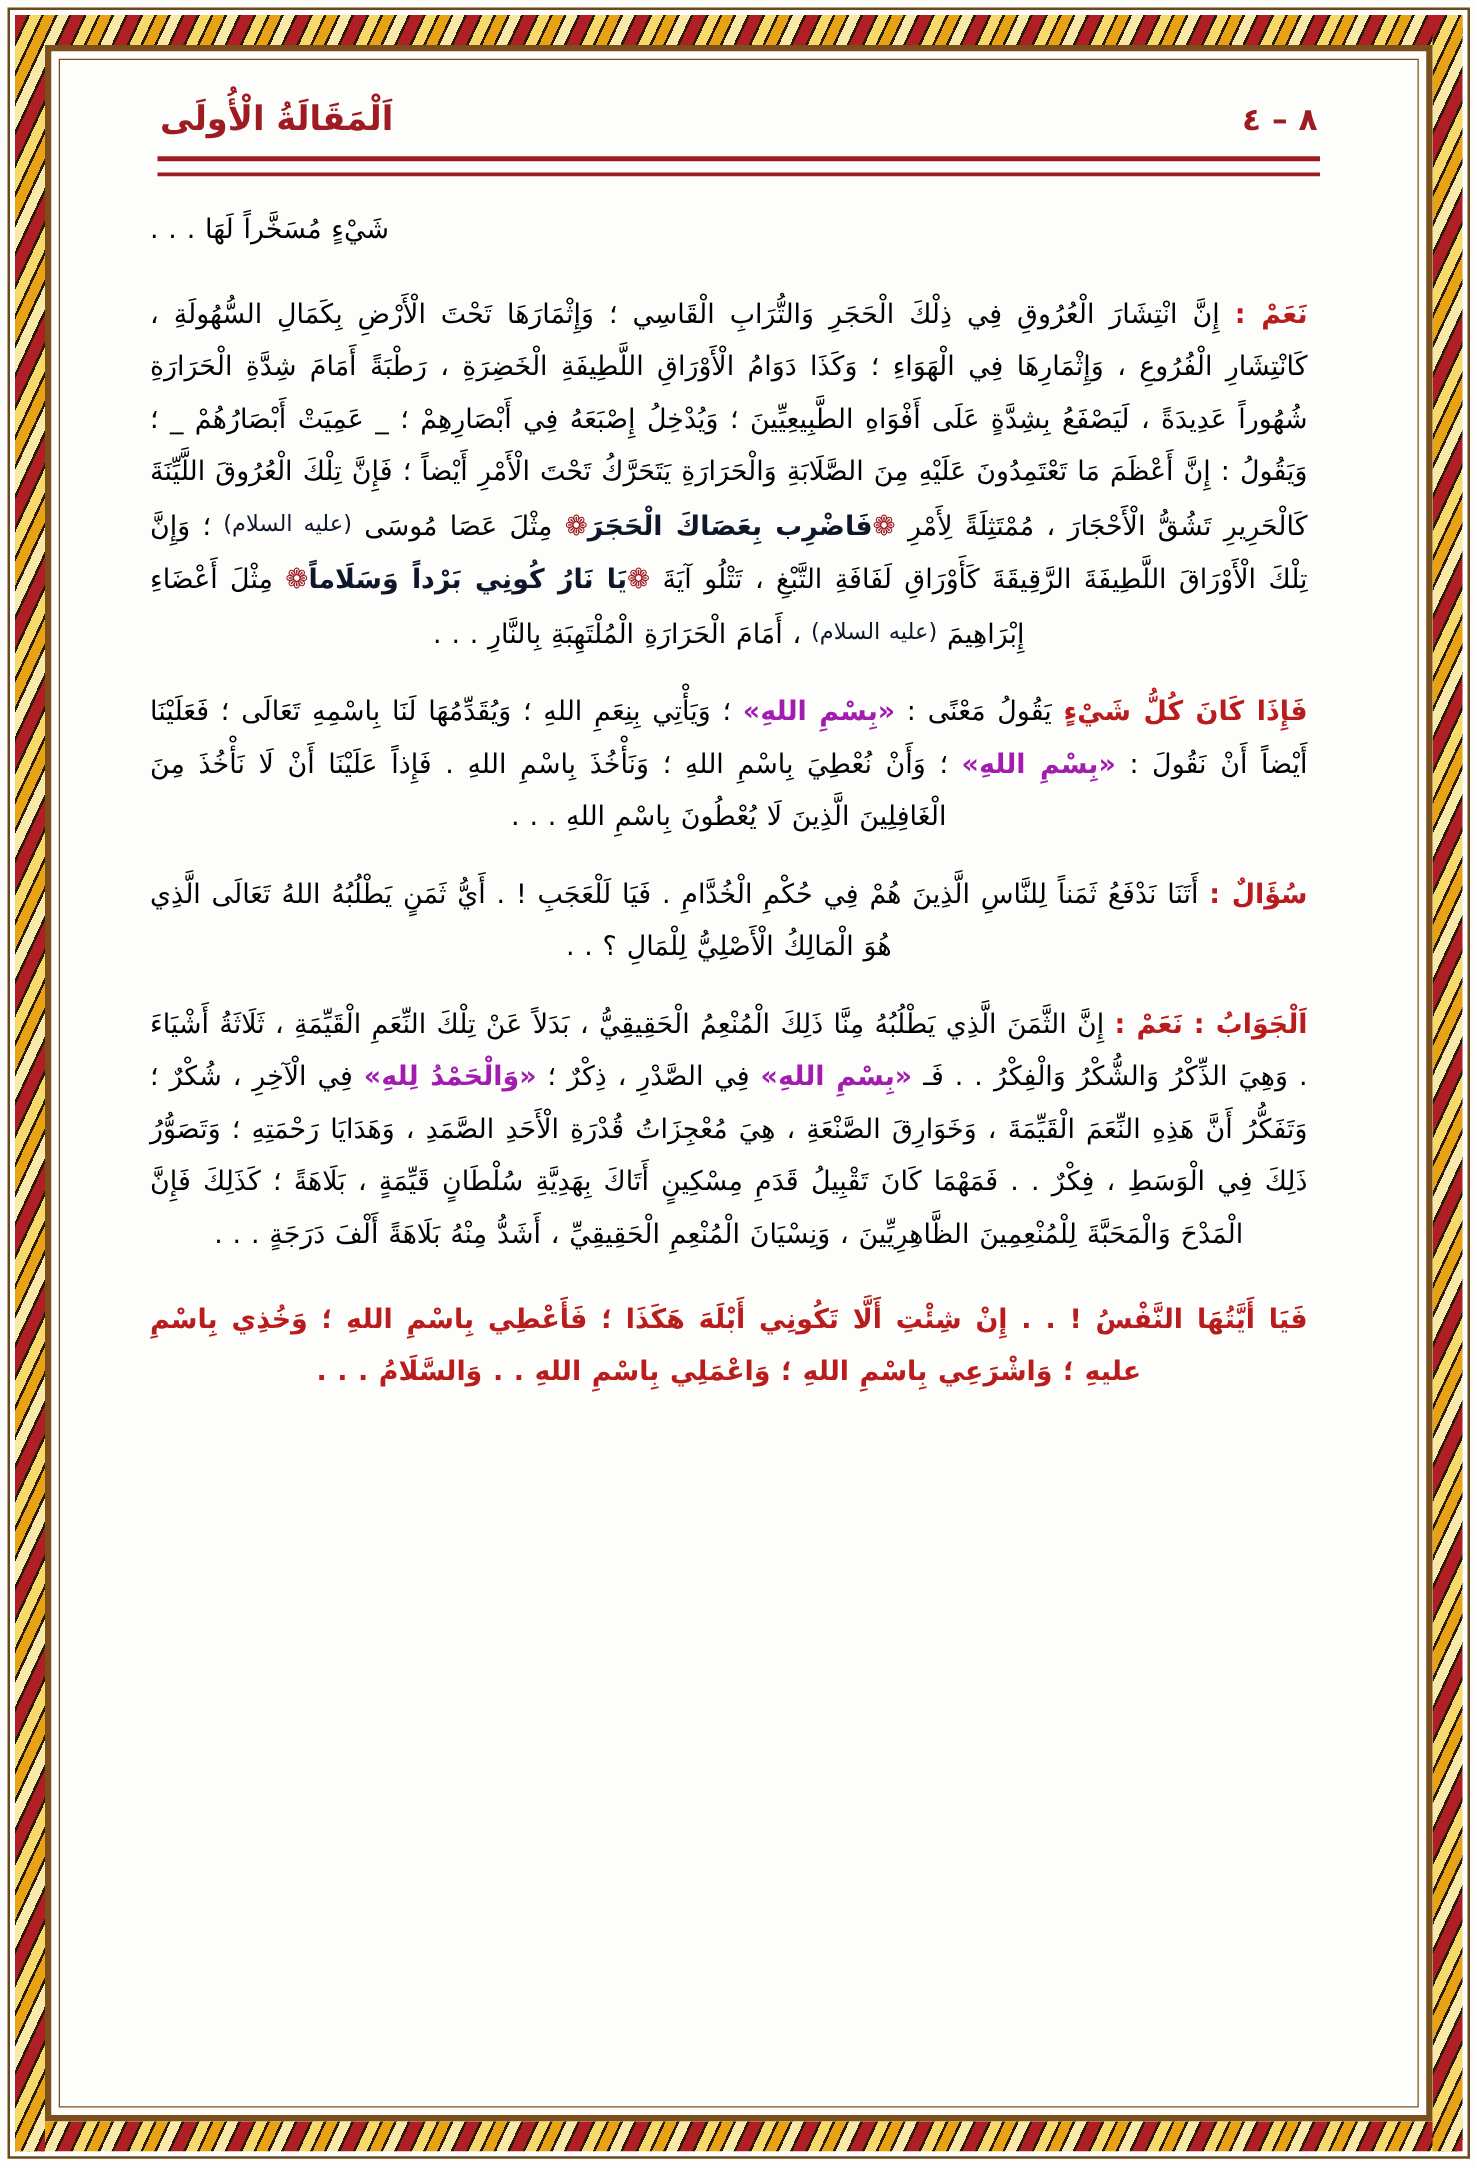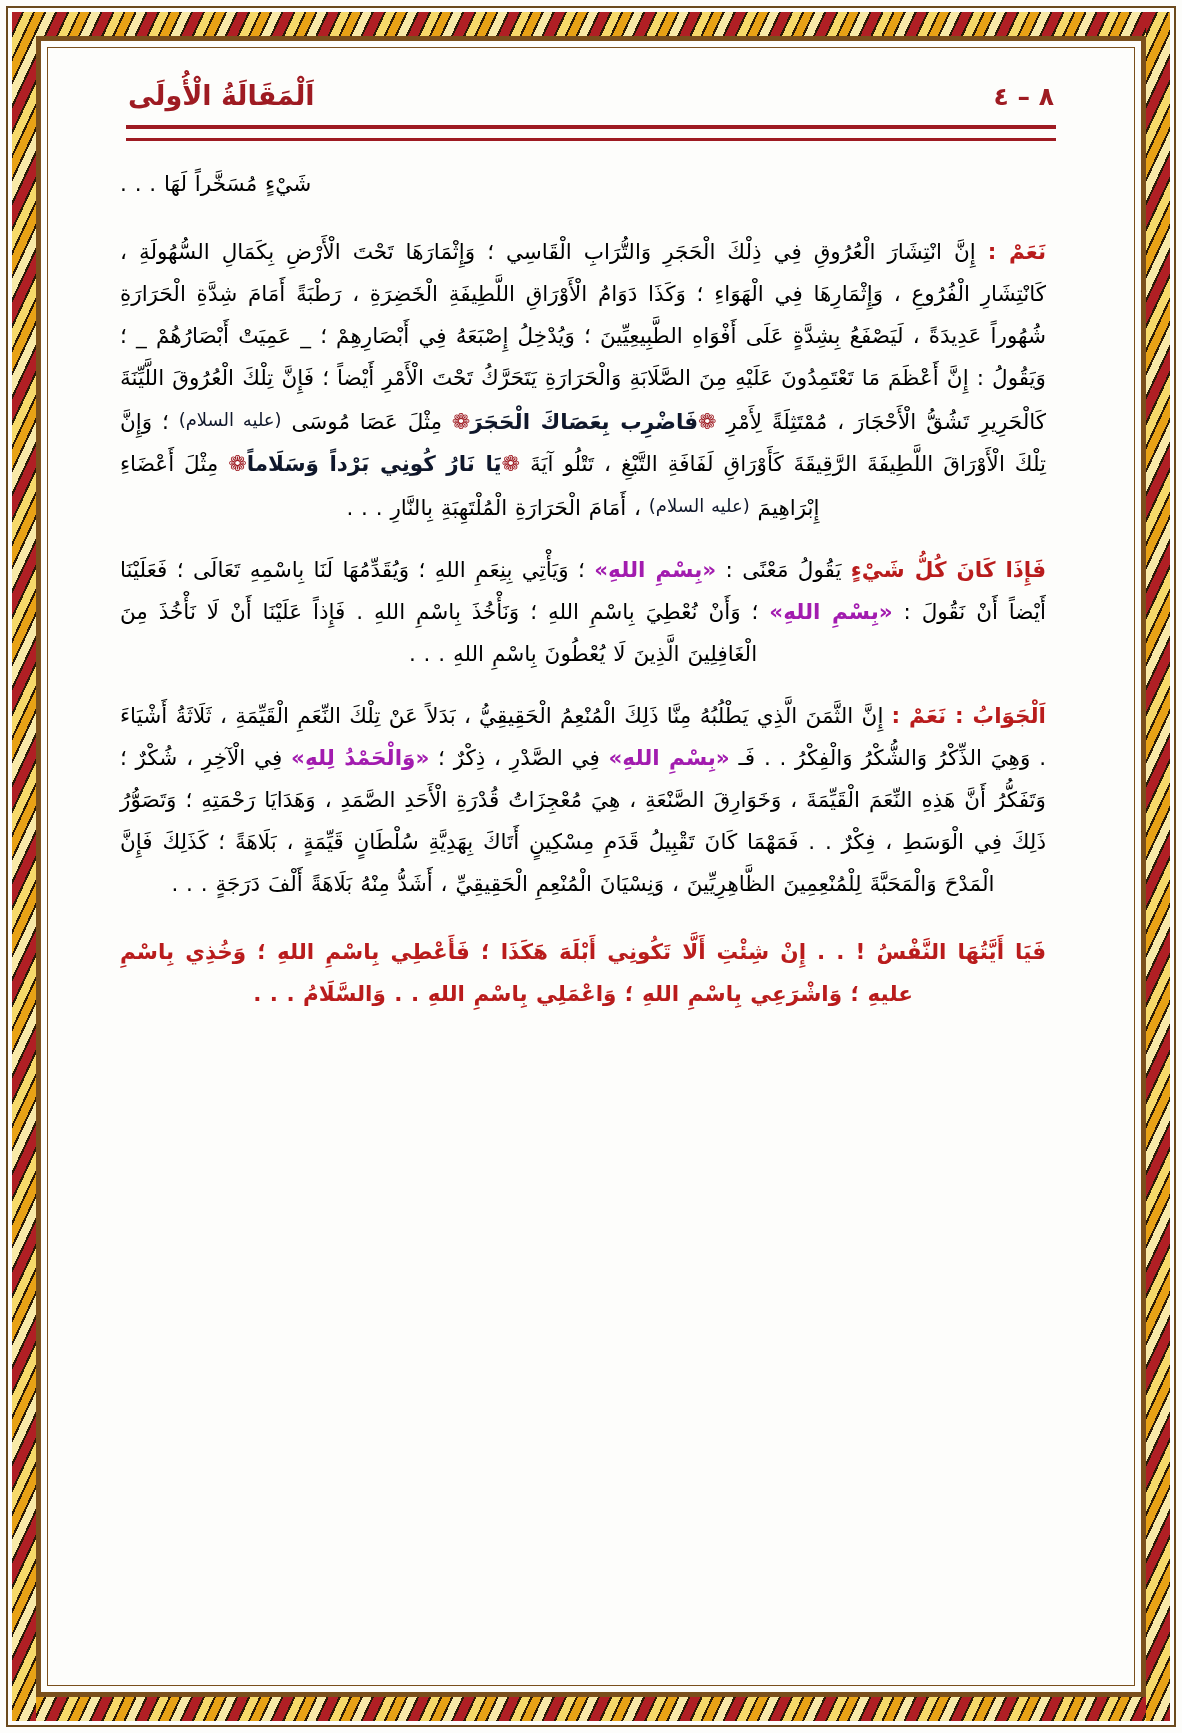--- a/index.html
+++ b/index.html
@@ -192,20 +192,23 @@
     </p>
 
     <p class="para">
       <span class="red">نَعَمْ :</span><span> إِنَّ انْتِشَارَ الْعُرُوقِ فِي ذِلْكَ الْحَجَرِ وَالتُّرَابِ الْقَاسِي ؛ وَإِثْمَارَهَا تَحْتَ الْأَرْضِ بِكَمَالِ السُّهُولَةِ ، كَانْتِشَارِ الْفُرُوعِ ، وَإِثْمَارِهَا فِي الْهَوَاءِ ؛ وَكَذَا دَوَامُ الْأَوْرَاقِ اللَّطِيفَةِ الْخَضِرَةِ ، رَطْبَةً أَمَامَ شِدَّةِ الْحَرَارَةِ شُهُوراً عَدِيدَةً ، لَيَصْفَعُ بِشِدَّةٍ عَلَى أَفْوَاهِ الطَّبِيعِيِّينَ ؛ وَيُدْخِلُ إِصْبَعَهُ فِي أَبْصَارِهِمْ ؛ _ عَمِيَتْ أَبْصَارُهُمْ _ ؛ وَيَقُولُ : إِنَّ أَعْظَمَ مَا تَعْتَمِدُونَ عَلَيْهِ مِنَ الصَّلَابَةِ وَالْحَرَارَةِ يَتَحَرَّكُ تَحْتَ الْأَمْرِ أَيْضاً ؛ فَإِنَّ تِلْكَ الْعُرُوقَ اللَّيِّنَةَ كَالْحَرِيرِ تَشُقُّ الْأَحْجَارَ ، مُمْتَثِلَةً لِأَمْرِ </span><span class="orn">❁</span><span class="blue">فَاضْرِب بِعَصَاكَ الْحَجَرَ</span><span class="orn">❁</span><span> مِثْلَ عَصَا مُوسَى </span><span class="honorific">(عليه السلام)</span><span> ؛ وَإِنَّ تِلْكَ الْأَوْرَاقَ اللَّطِيفَةَ الرَّقِيقَةَ كَأَوْرَاقِ لَفَافَةِ التَّبْغِ ، تَتْلُو آيَةَ </span><span class="orn">❁</span><span class="blue">يَا نَارُ كُونِي بَرْداً وَسَلَاماً</span><span class="orn">❁</span><span> مِثْلَ أَعْضَاءِ إِبْرَاهِيمَ </span><span class="honorific">(عليه السلام)</span><span> ، أَمَامَ الْحَرَارَةِ الْمُلْتَهِبَةِ بِالنَّارِ . . .</span>
     </p>
 
     <p class="para">
       <span class="red">فَإِذَا كَانَ كُلُّ شَيْءٍ</span><span> يَقُولُ مَعْنًى : </span><span class="bism">«بِسْمِ اللهِ»</span><span> ؛ وَيَأْتِي بِنِعَمِ اللهِ ؛ وَيُقَدِّمُهَا لَنَا بِاسْمِهِ تَعَالَى ؛ فَعَلَيْنَا أَيْضاً أَنْ نَقُولَ : </span><span class="bism">«بِسْمِ اللهِ»</span><span> ؛ وَأَنْ نُعْطِيَ بِاسْمِ اللهِ ؛ وَنَأْخُذَ بِاسْمِ اللهِ . فَإِذاً عَلَيْنَا أَنْ لَا نَأْخُذَ مِنَ الْغَافِلِينَ الَّذِينَ لَا يُعْطُونَ بِاسْمِ اللهِ . . .</span>
     </p>
 
+    <p class="para">
+      <span class="red">سُؤَالٌ :</span><span> أَتَنَا نَدْفَعُ ثَمَناً لِلنَّاسِ الَّذِينَ هُمْ فِي حُكْمِ الْخُدَّامِ . فَيَا لَلْعَجَبِ ! . أَيُّ ثَمَنٍ يَطْلُبُهُ اللهُ تَعَالَى الَّذِي هُوَ الْمَالِكُ الْأَصْلِيُّ لِلْمَالِ ؟ . .</span>
+    </p>
 
     <p class="para">
       <span class="red">اَلْجَوَابُ : نَعَمْ :</span><span> إِنَّ الثَّمَنَ الَّذِي يَطْلُبُهُ مِنَّا ذَلِكَ الْمُنْعِمُ الْحَقِيقِيُّ ، بَدَلاً عَنْ تِلْكَ النِّعَمِ الْقَيِّمَةِ ، ثَلَاثَةُ أَشْيَاءَ . وَهِيَ الذِّكْرُ وَالشُّكْرُ وَالْفِكْرُ . . فَـ </span><span class="bism">«بِسْمِ اللهِ»</span><span> فِي الصَّدْرِ ، ذِكْرٌ ؛ </span><span class="bism">«وَالْحَمْدُ لِلهِ»</span><span> فِي الْآخِرِ ، شُكْرٌ ؛ وَتَفَكُّرُ أَنَّ هَذِهِ النِّعَمَ الْقَيِّمَةَ ، وَخَوَارِقَ الصَّنْعَةِ ، هِيَ مُعْجِزَاتُ قُدْرَةِ الْأَحَدِ الصَّمَدِ ، وَهَدَايَا رَحْمَتِهِ ؛ وَتَصَوُّرُ ذَلِكَ فِي الْوَسَطِ ، فِكْرٌ . . فَمَهْمَا كَانَ تَقْبِيلُ قَدَمِ مِسْكِينٍ أَتَاكَ بِهَدِيَّةِ سُلْطَانٍ قَيِّمَةٍ ، بَلَاهَةً ؛ كَذَلِكَ فَإِنَّ الْمَدْحَ وَالْمَحَبَّةَ لِلْمُنْعِمِينَ الظَّاهِرِيِّينَ ، وَنِسْيَانَ الْمُنْعِمِ الْحَقِيقِيِّ ، أَشَدُّ مِنْهُ بَلَاهَةً أَلْفَ دَرَجَةٍ . . .</span>
     </p>
 
     <p class="para closing">
       <span class="red">فَيَا أَيَّتُهَا النَّفْسُ ! . . إِنْ شِئْتِ أَلَّا تَكُونِي أَبْلَهَ هَكَذَا ؛ فَأَعْطِي بِاسْمِ اللهِ ؛ وَخُذِي بِاسْمِ عليهِ ؛ وَاشْرَعِي بِاسْمِ اللهِ ؛ وَاعْمَلِي بِاسْمِ اللهِ . . وَالسَّلَامُ . . .</span>
     </p>
 
   </div>

